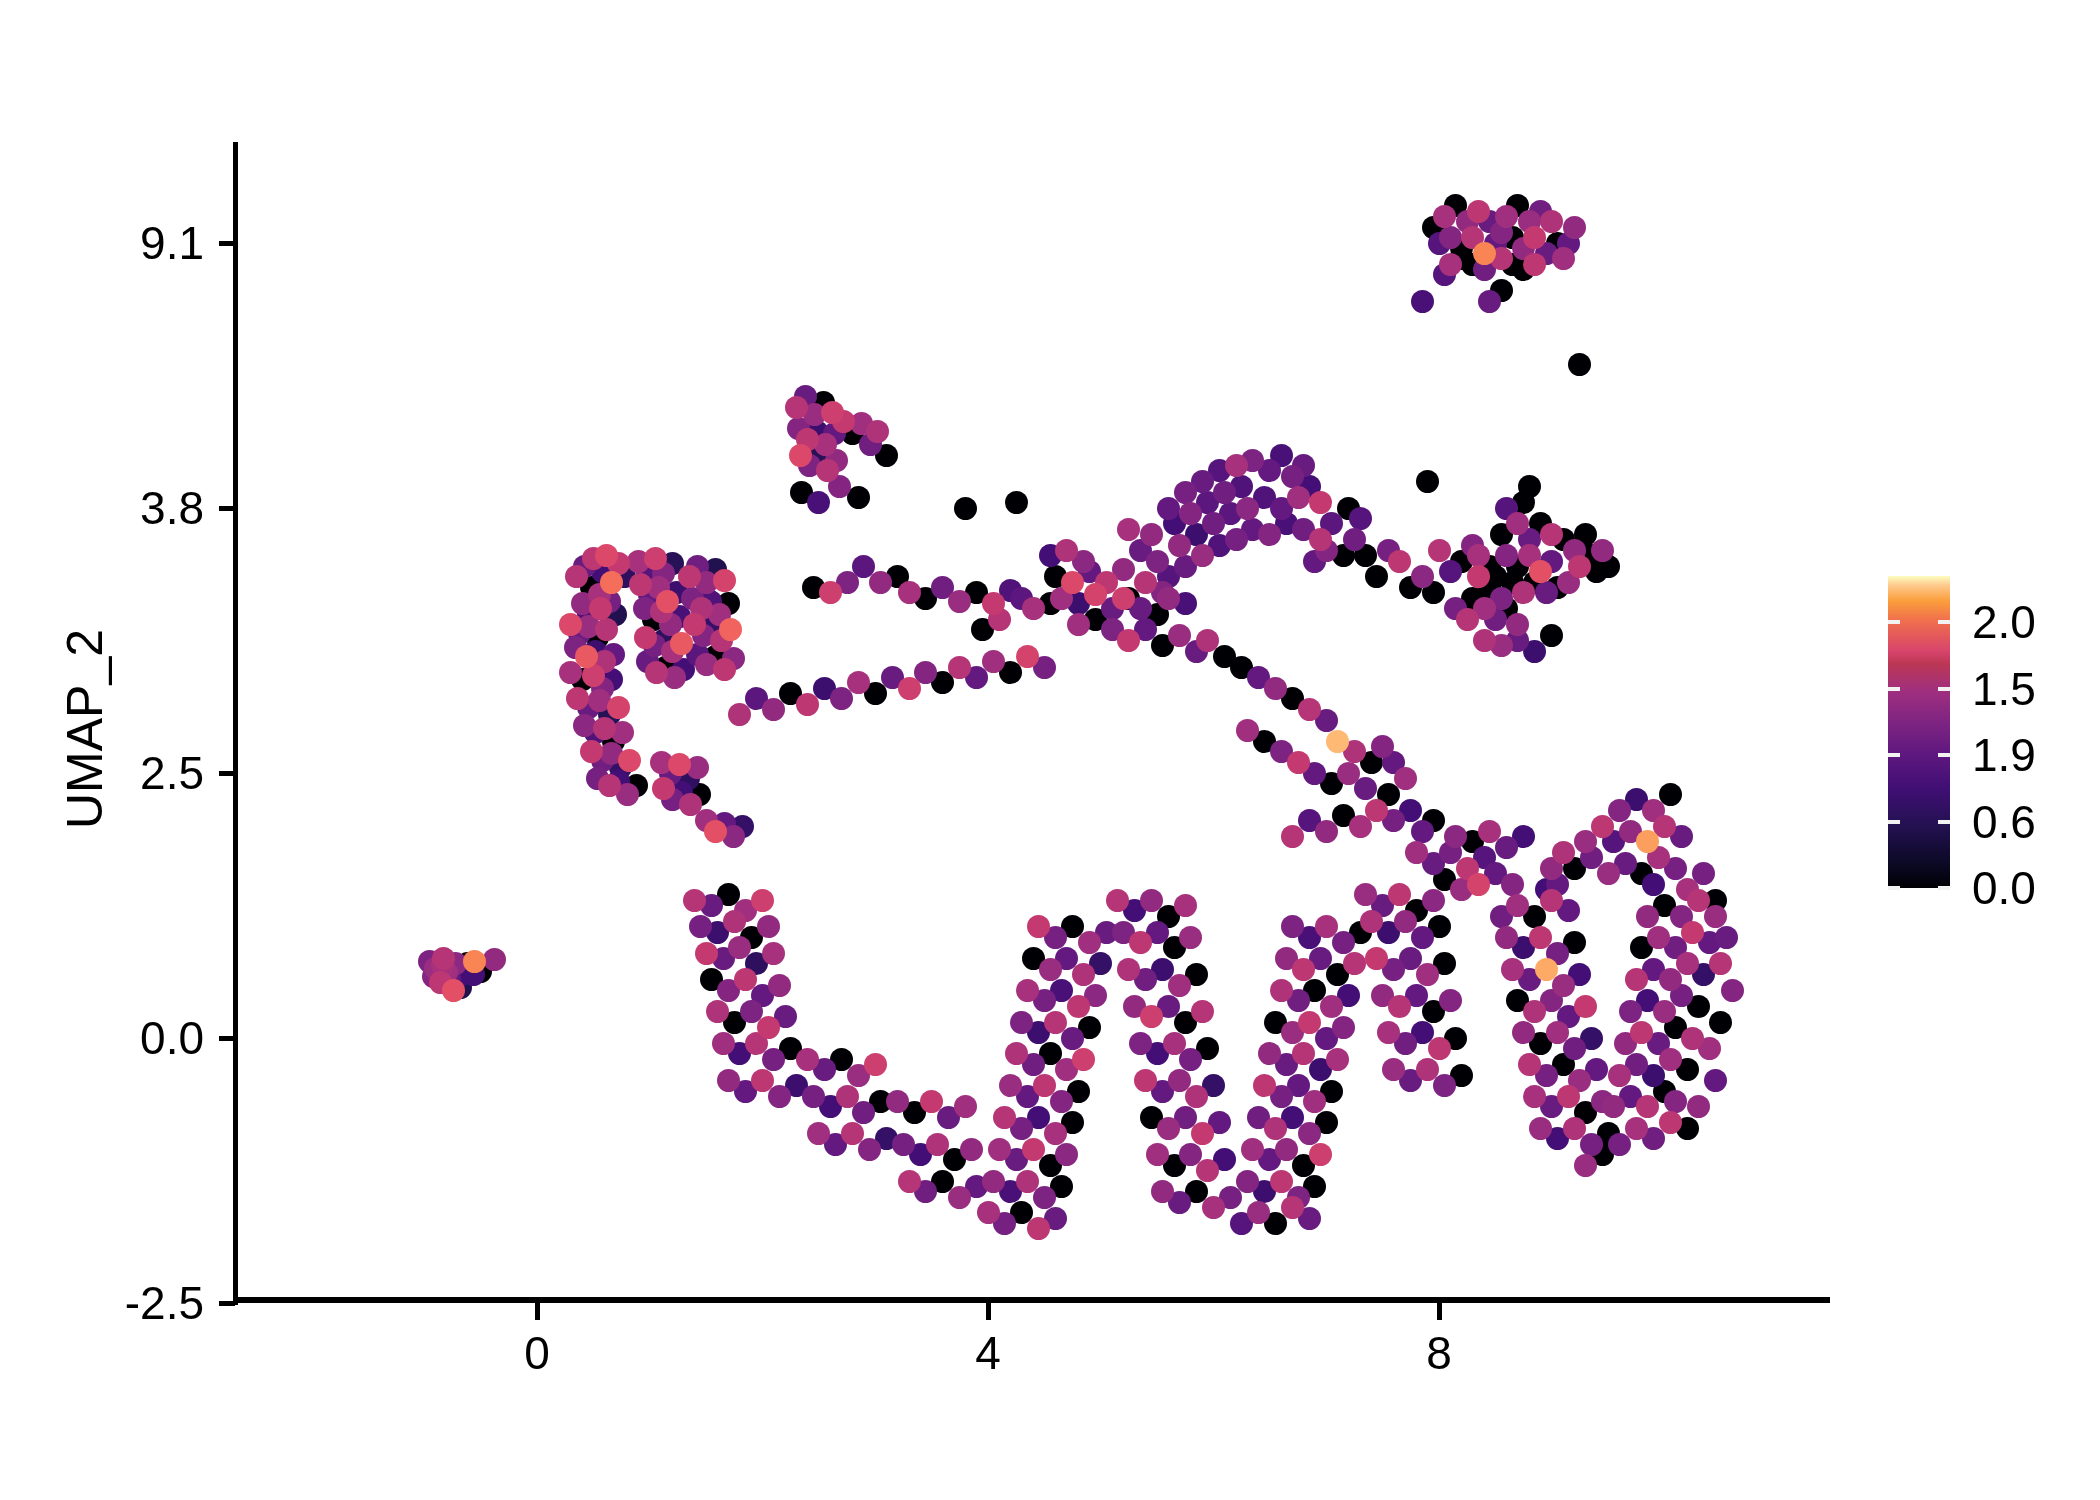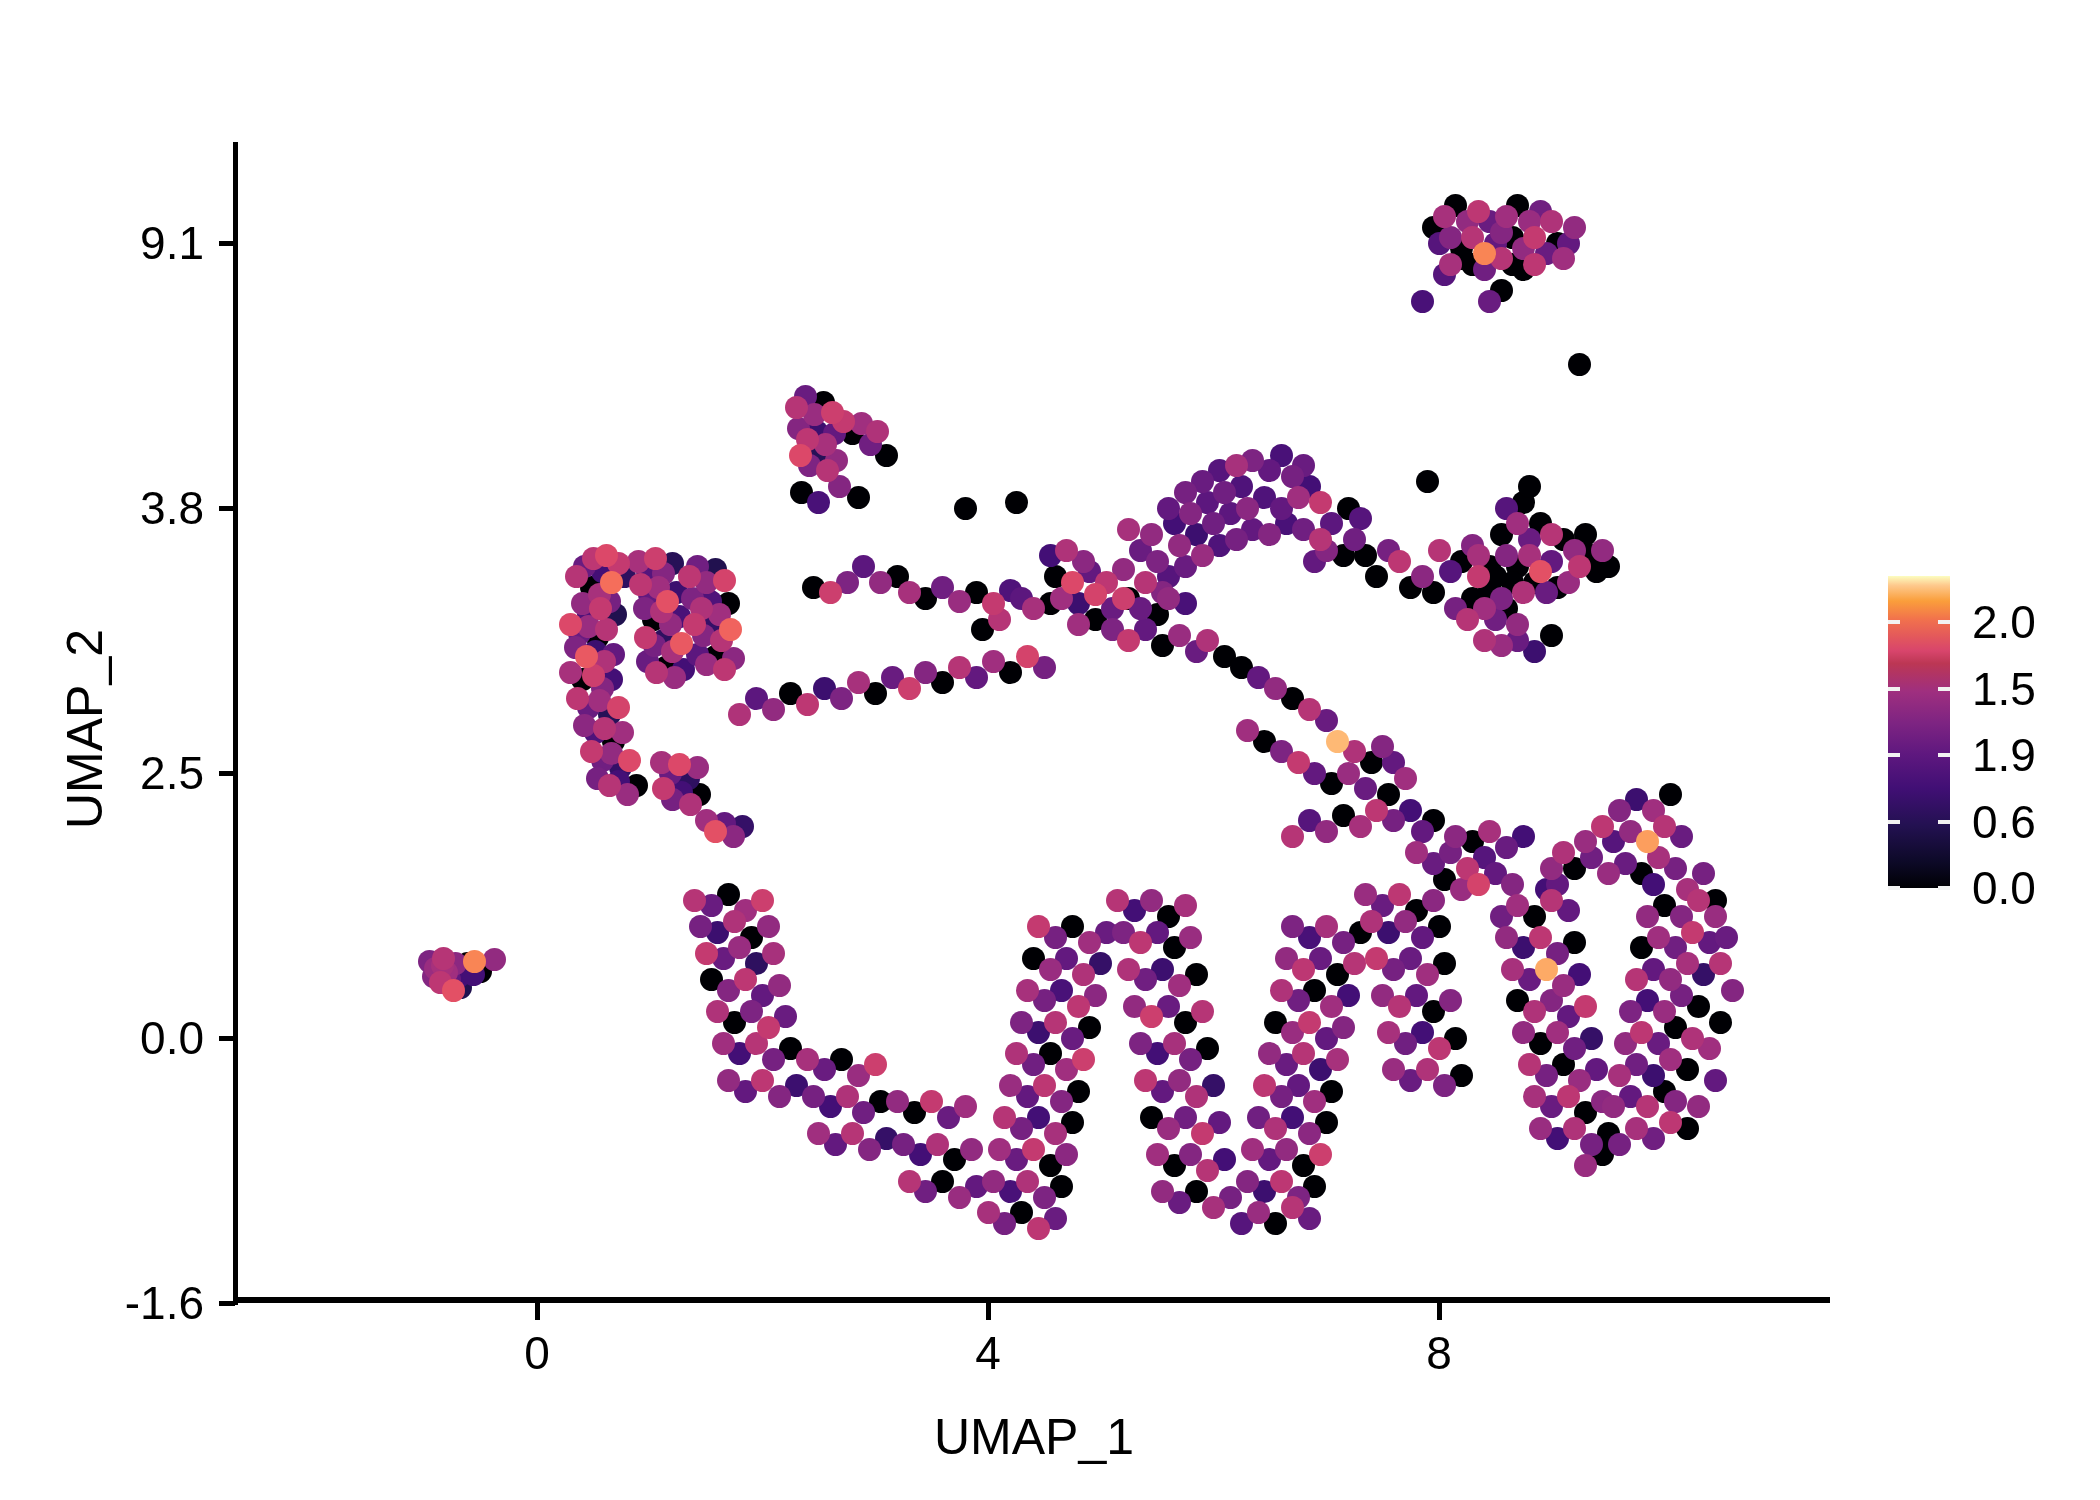--- a/index.html
+++ b/index.html
@@ -942,40 +942,39 @@
       <div class="pt" style="left: 1409.59px; top: 699.9px; background: rgb(252, 158, 94);"></div>
       <div class="pt" style="left: 1308.11px; top: 827.1px; background: rgb(253, 170, 102);"></div>
       <div class="pt" style="left: 1099.53px; top: 599.2px; background: rgb(254, 185, 117);"></div>
     </div>
 
   <div id="y-axis-line"></div>
   <div id="x-axis-line"></div>
 
   <div id="y-ticks">
       <div class="ytick-mark" style="top: 1301px;"></div>
-      <div class="ytick-label" style="top: 1280px;">-1.6</div>
+      <div class="ytick-label" style="top: 1280px;">-2.5</div>
       <div class="ytick-mark" style="top: 1036px;"></div>
       <div class="ytick-label" style="top: 1015px;">0.0</div>
       <div class="ytick-mark" style="top: 771px;"></div>
       <div class="ytick-label" style="top: 750px;">2.5</div>
       <div class="ytick-mark" style="top: 506px;"></div>
       <div class="ytick-label" style="top: 485px;">3.8</div>
       <div class="ytick-mark" style="top: 241px;"></div>
       <div class="ytick-label" style="top: 220px;">9.1</div>
     </div>
   <div id="x-ticks">
       <div class="xtick-mark" style="left: 535px;"></div>
       <div class="xtick-label" style="left: 537px;">0</div>
       <div class="xtick-mark" style="left: 986px;"></div>
       <div class="xtick-label" style="left: 988px;">4</div>
       <div class="xtick-mark" style="left: 1437px;"></div>
       <div class="xtick-label" style="left: 1439px;">8</div>
     </div>
 
-  <div id="x-axis-title">UMAP_1</div>
   <div id="y-axis-title">UMAP_2</div>
 
   <div id="legend">
     <div id="legend-bar"></div>
     <div id="legend-ticks">
         <div class="legend-tick lt-left" style="top: 310px;"></div>
         <div class="legend-tick lt-right" style="top: 310px;"></div>
         <div class="legend-label" style="top: 289px;">0.0</div>
         <div class="legend-tick lt-left" style="top: 243.617px;"></div>
         <div class="legend-tick lt-right" style="top: 243.617px;"></div>

